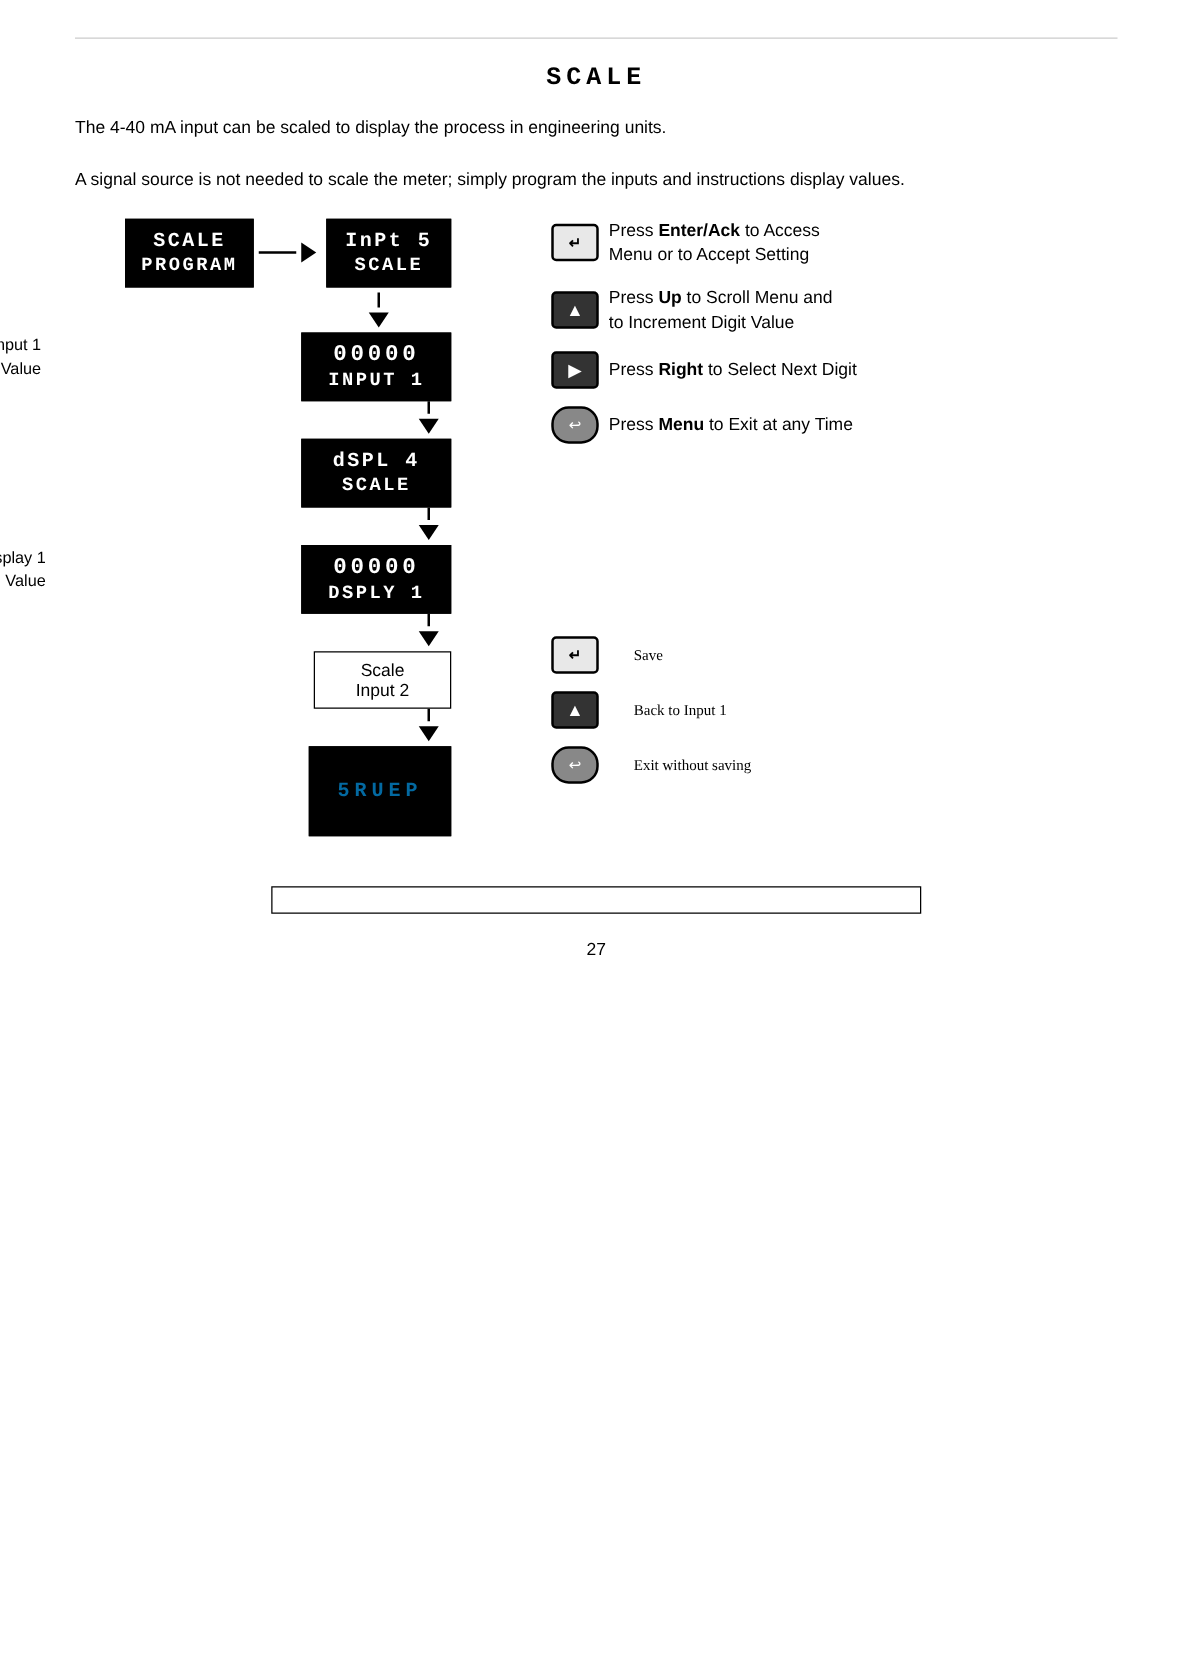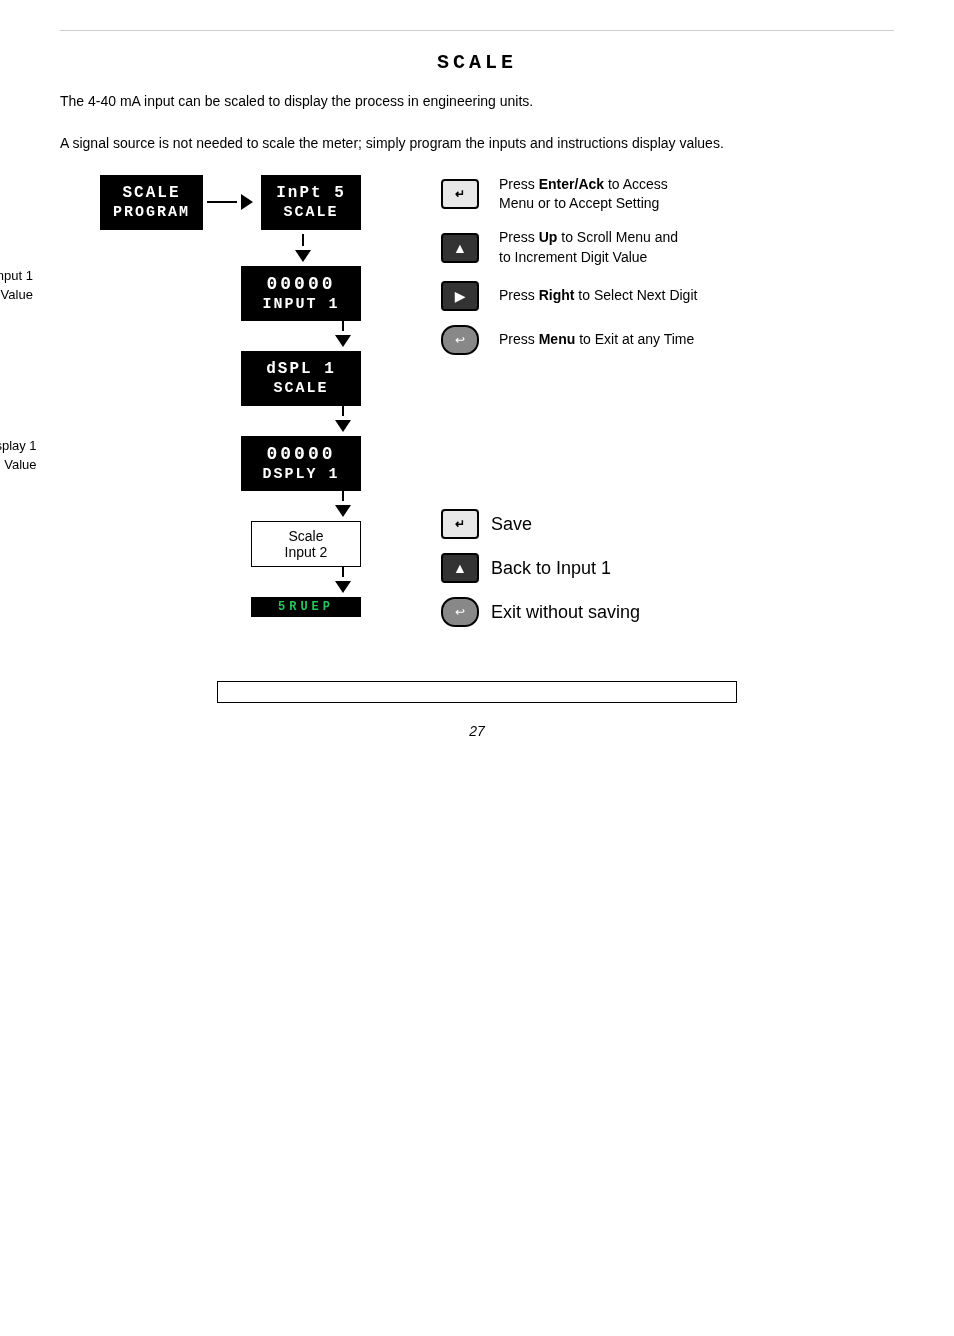--- a/index.html
+++ b/index.html
@@ -74,56 +74,57 @@
       border-bottom: 8px solid transparent;
       border-left: 12px solid #000;
       margin: 0 4px;
     }
     .instruction-row {
       display: flex;
       align-items: center;
       margin-bottom: 14px;
     }
     .instruction-text {
-      margin-left: 20px;
+      margin-left: 8px;
       font-size: 14px;
       line-height: 1.4;
     }
     .instruction-text b {
       font-weight: bold;
     }
     .save-row {
       display: flex;
       align-items: center;
       margin-bottom: 14px;
     }
     .save-label {
-      margin-left: 12px;
-      font-size: 18px;
+      margin-left: 28px;
+      font-size: 12px;
+      font-family: Liberation Serif, serif;
     }
     
     .scale-input2-box {
       border: 1.5px solid #000;
       padding: 6px 20px;
       font-size: 14px;
       text-align: center;
       min-width: 110px;
       background: #fff;
       color: #000;
     }
     
     .save-lcd {
       background: #000;
-      color: #22c55e;
+      color: #0369a1;
       font-family: 'Courier New', monospace;
       font-weight: bold;
-      font-size: 12px;
+      font-size: 16px;
       letter-spacing: 4px;
       border: 3px solid #000;
-      padding: 0 20px;
+      padding: 24px 20px;
       min-width: 110px;
       text-align: center;
     }
     
     .enter-btn {
       border: 2px solid #000;
       border-radius: 4px;
       width: 38px;
       height: 30px;
       display: flex;
@@ -174,21 +175,20 @@
       padding: 10px 20px;
       margin: 40px auto 20px auto;
       max-width: 520px;
       font-size: 14px;
       text-align: left;
     }
     .page-num {
       text-align: center;
       margin-top: 20px;
       font-size: 14px;
-      font-style: italic;
     }
     .main-diagram {
       position: relative;
       display: flex;
       flex-direction: row;
       align-items: flex-start;
       margin-top: 10px;
     }
     .left-flow {
       display: flex;
@@ -257,21 +257,21 @@
 
     <div style="display:flex; justify-content:flex-end; width:100%; padding-right:10px;">
       <div style="display:flex; flex-direction:column; align-items:center;">
         <div style="height:10px; width:2px; background:#000;"></div>
         <div class="arrow-down"></div>
       </div>
     </div>
 
     <div style="display:flex; justify-content:flex-end; width:100%;">
       <div class="lcd-box lcd-box-wide" style="min-width:120px; min-height:55px;">
-        <div class="lcd-top">dSPL 1</div>
+        <div class="lcd-top">dSPL 4</div>
         <div class="lcd-bottom">SCALE</div>
       </div>
     </div>
 
     <div style="display:flex; justify-content:flex-end; width:100%; padding-right:10px;">
       <div style="display:flex; flex-direction:column; align-items:center;">
         <div style="height:10px; width:2px; background:#000;"></div>
         <div class="arrow-down"></div>
       </div>
     </div>

